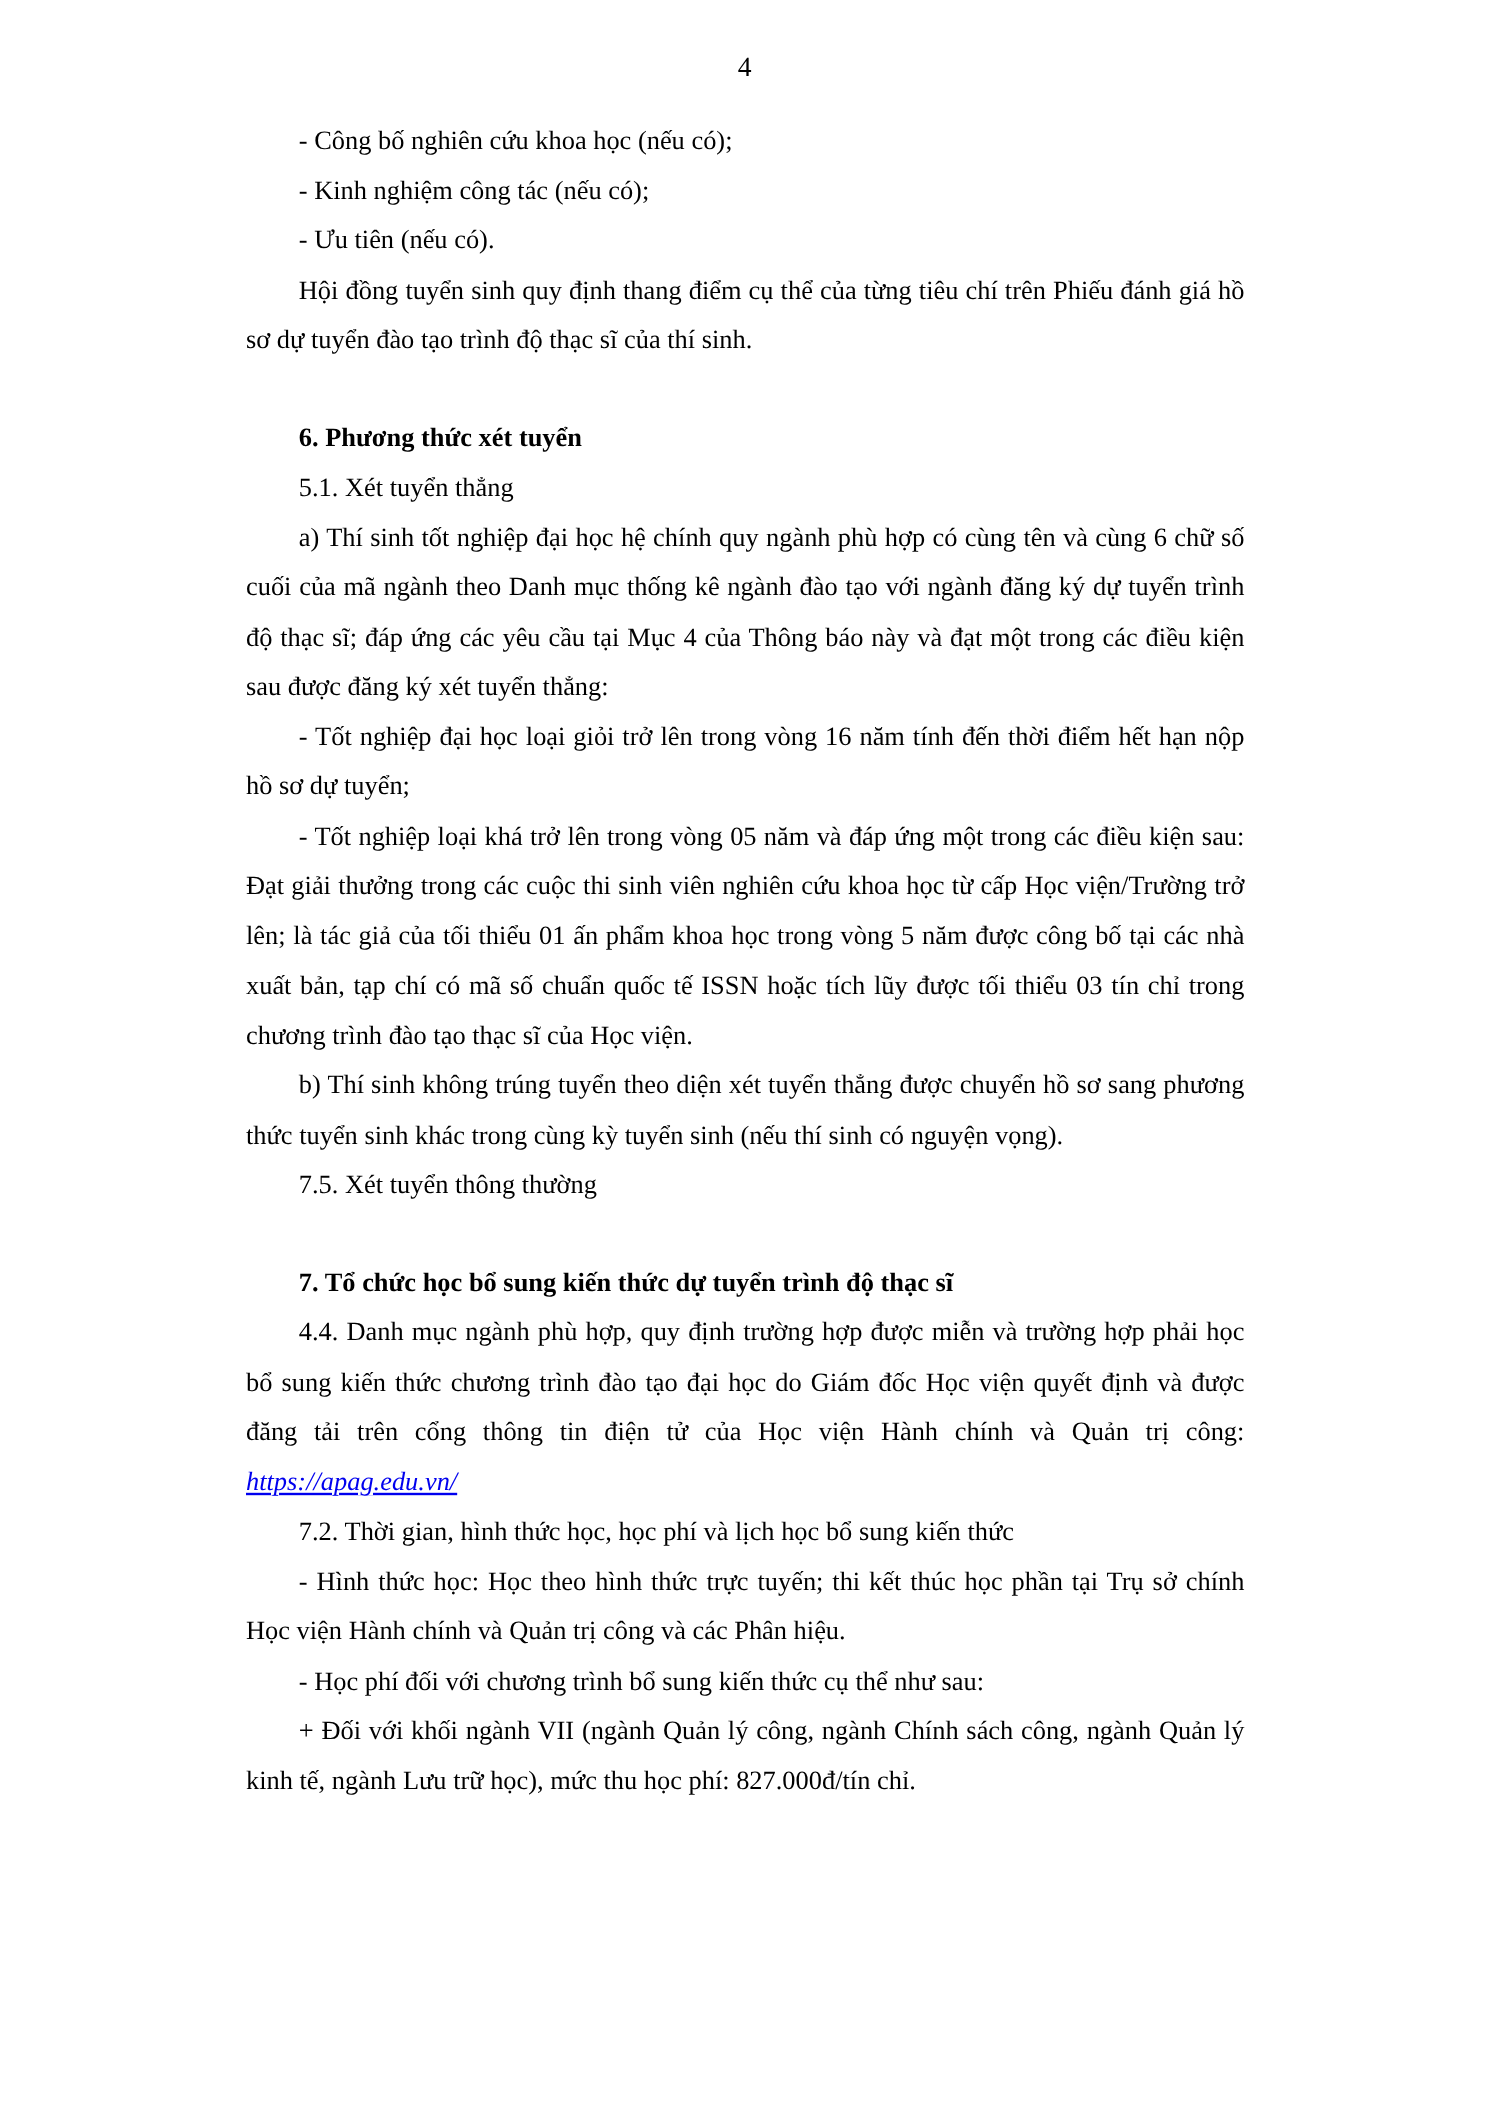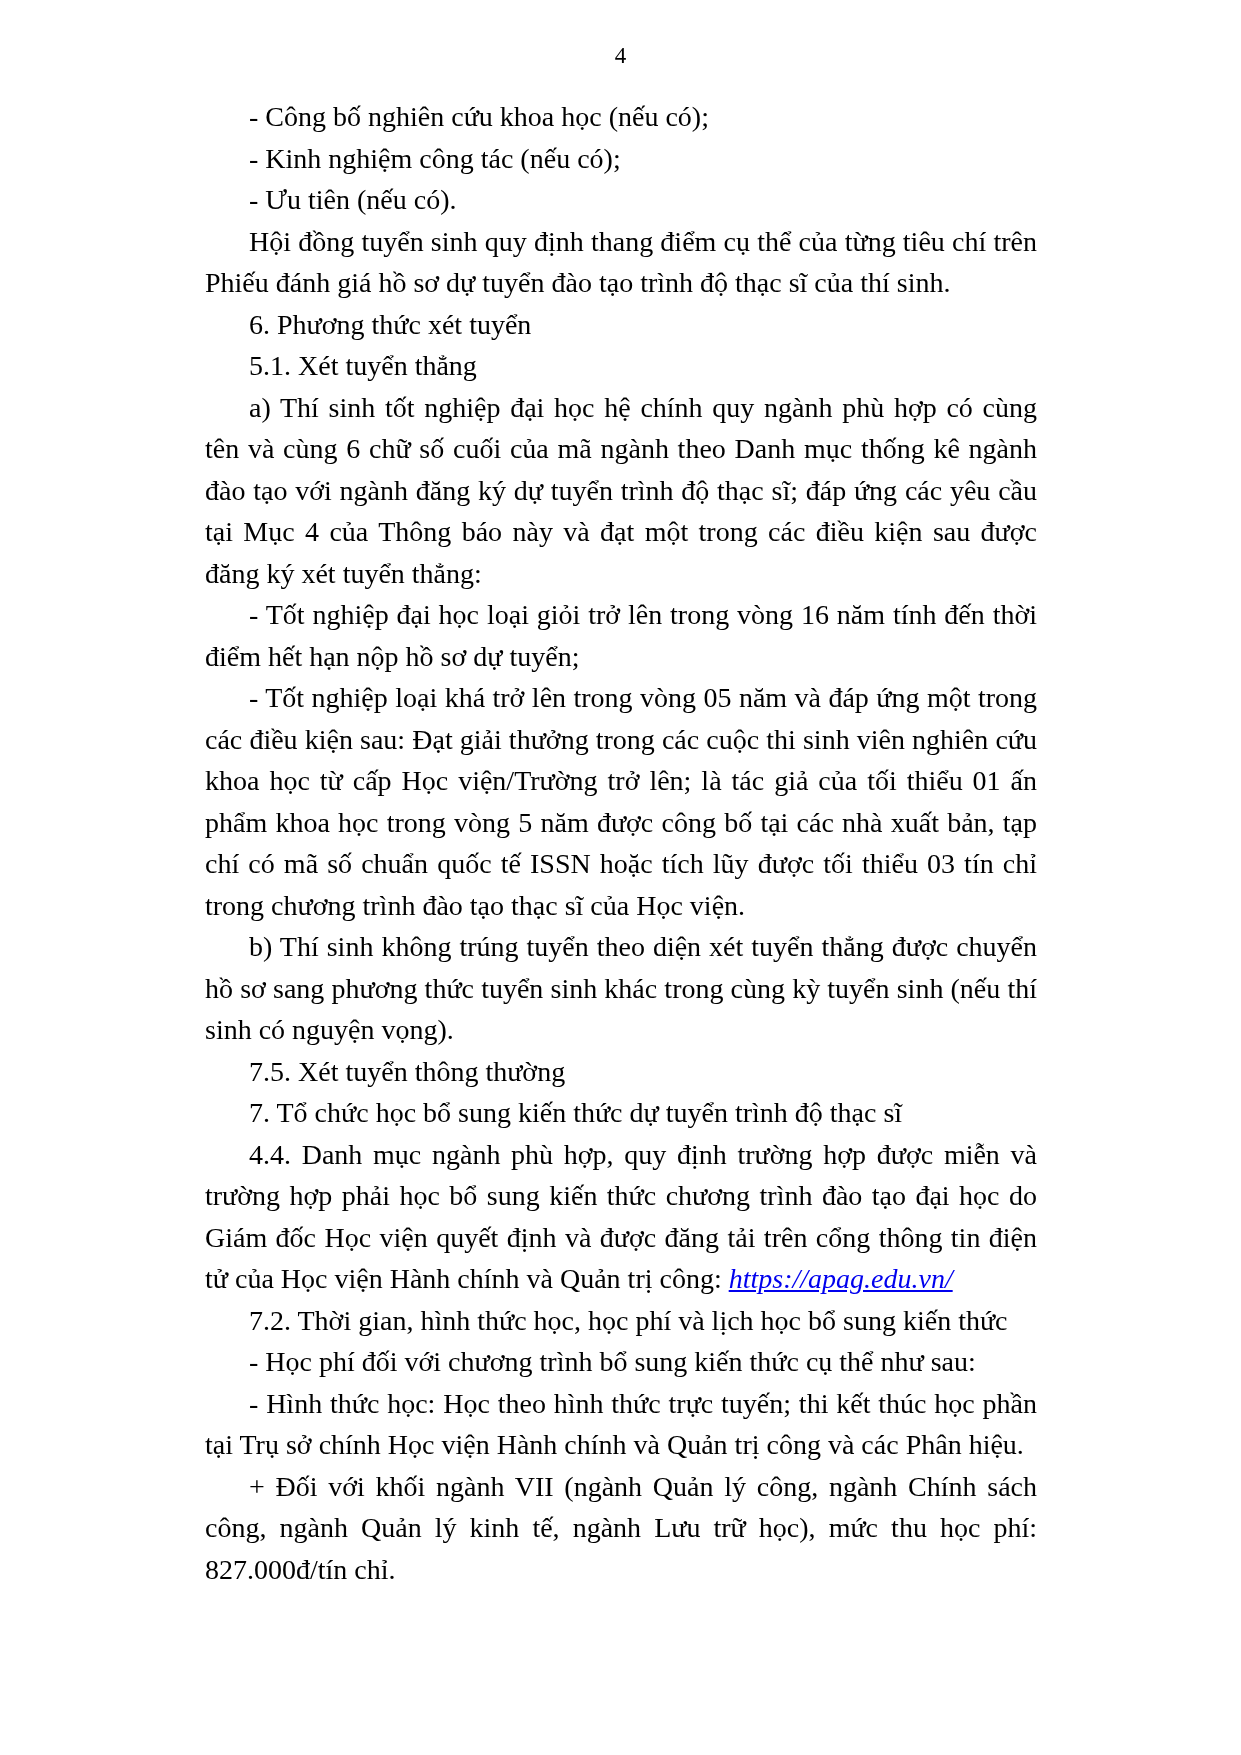--- a/index.html
+++ b/index.html
@@ -24,33 +24,34 @@
     width: 100%;
     text-align: center;
     font-size: 23px;
     line-height: 1;
   }
   .body-text {
     position: absolute;
     top: 96px;
     left: 205px;
     width: 832px;
-    font-size: 28px;
+    font-size: 22px;
     line-height: 41.5px;
     text-align: justify;
     text-justify: inter-word;
   }
   p {
     margin: 0;
   }
   .indent {
     text-indent: 44px;
   }
   .bold {
-    font-weight: normal;
+    font-weight: bold;
+    margin-top: 40px;
   }
   .link {
     font-style: italic;
   }
 </style>
 </head>
 <body>
 
 <div class="page">
 
@@ -72,18 +73,18 @@
 
     <p class="indent">7.5. Xét tuyển thông thường</p>
 
     <p class="indent bold">7. Tổ chức học bổ sung kiến thức dự tuyển trình độ thạc sĩ</p>
 
     <p class="indent">
       <span>4.4. Danh mục ngành phù hợp, quy định trường hợp được miễn và trường hợp phải học bổ sung kiến thức chương trình đào tạo đại học do Giám đốc Học viện quyết định và được đăng tải trên cổng thông tin điện tử của Học viện Hành chính và Quản trị công: </span><a class="link" href="#">https://apag.edu.vn/</a>
     </p>
 
     <p class="indent">7.2. Thời gian, hình thức học, học phí và lịch học bổ sung kiến thức</p>
+    <p class="indent">- Hình thức học: Học theo hình thức trực tuyến; thi kết thúc học phần tại Trụ sở chính Học viện Hành chính và Quản trị công và các Phân hiệu.</p>
     <p class="indent">- Học phí đối với chương trình bổ sung kiến thức cụ thể như sau:</p>
-    <p class="indent">- Hình thức học: Học theo hình thức trực tuyến; thi kết thúc học phần tại Trụ sở chính Học viện Hành chính và Quản trị công và các Phân hiệu.</p>
     <p class="indent">+ Đối với khối ngành VII (ngành Quản lý công, ngành Chính sách công, ngành Quản lý kinh tế, ngành Lưu trữ học), mức thu học phí: 827.000đ/tín chỉ.</p>
 
   </div>
 </div>
 
 </body></html>

